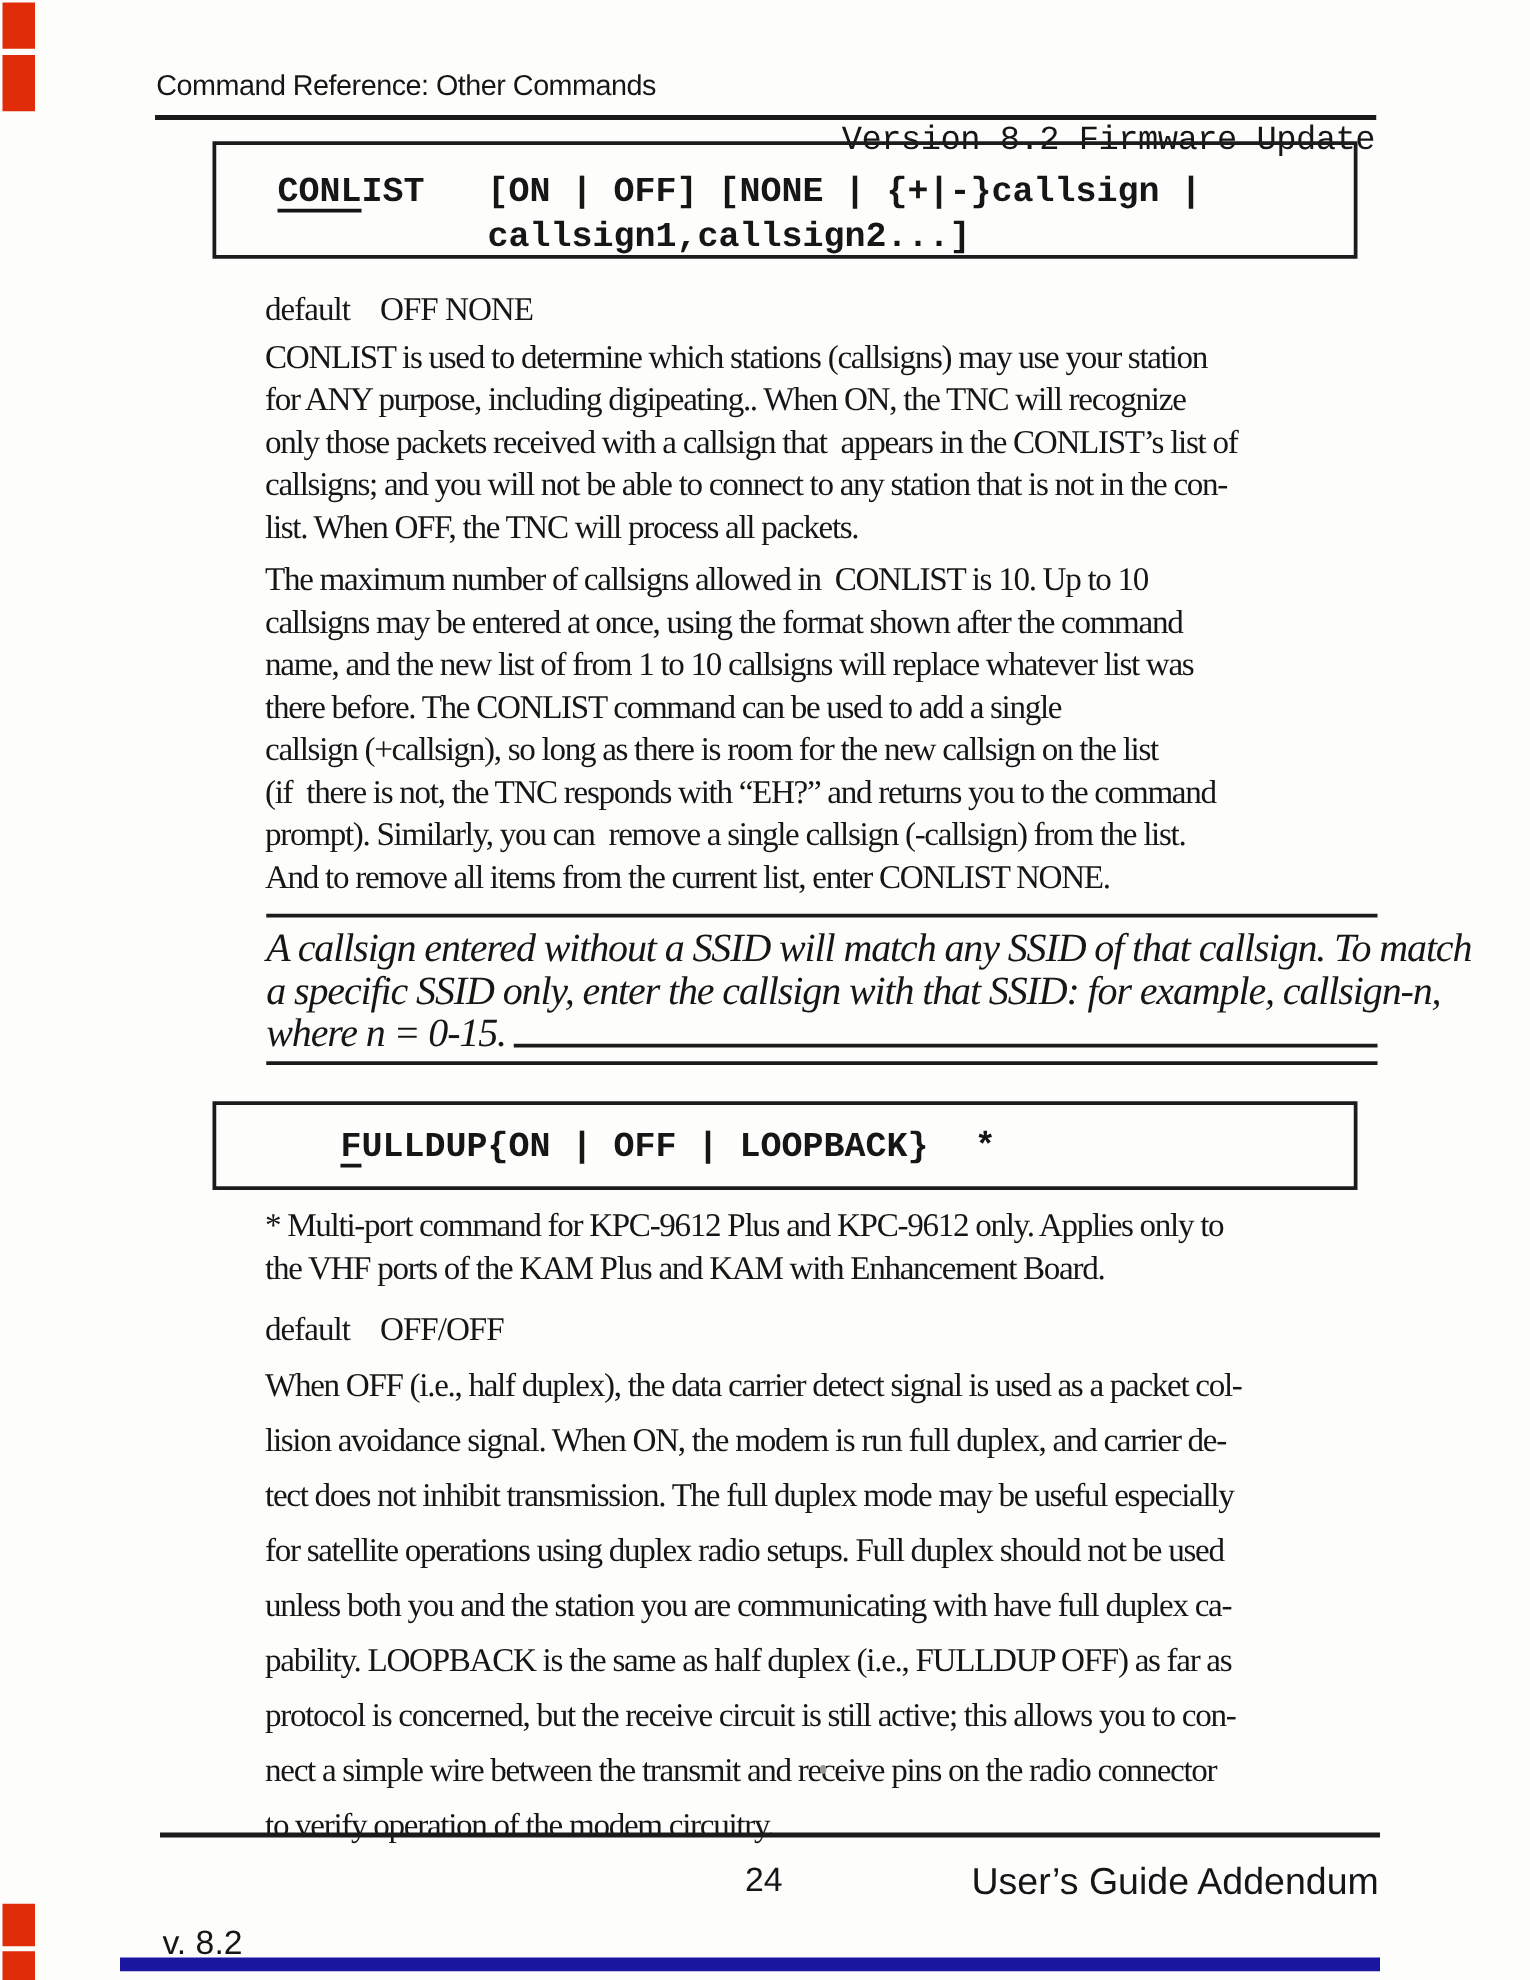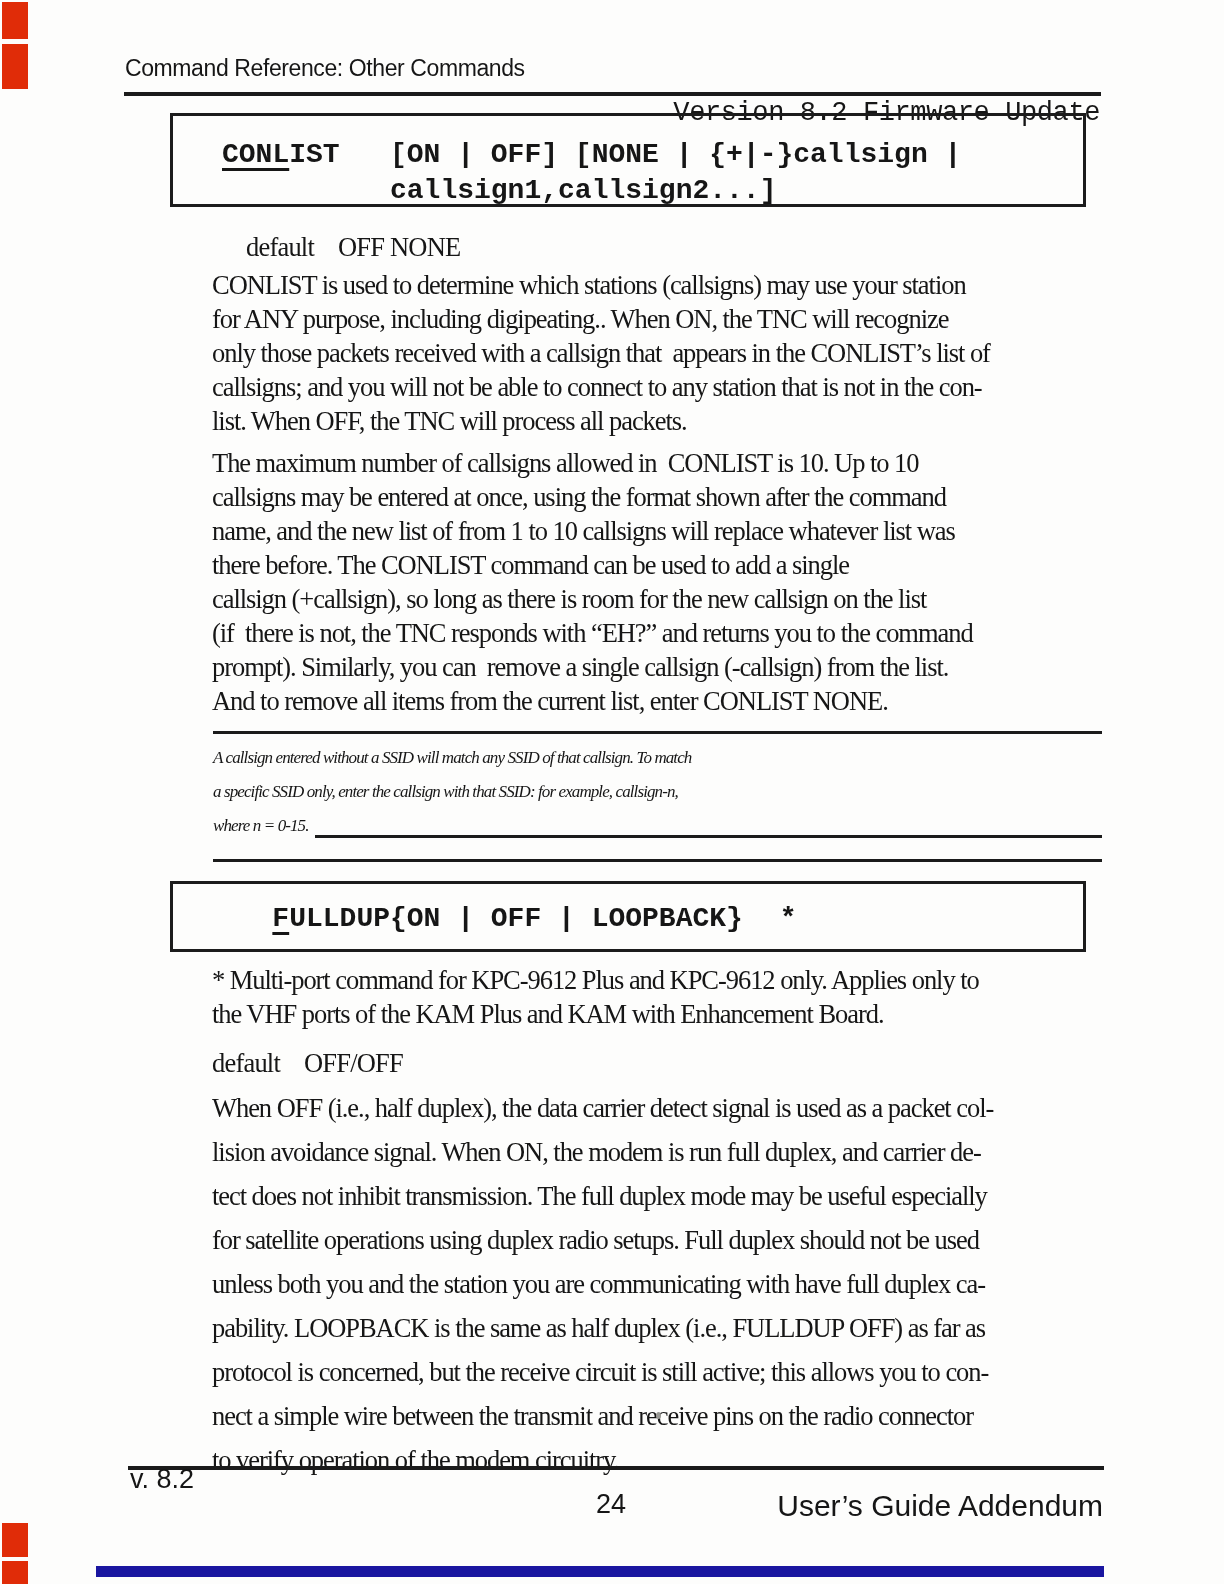--- a/index.html
+++ b/index.html
@@ -11,21 +11,21 @@
     font-family:"Liberation Serif", serif;
     color:#161616;
   }
   
   .hdr-left{position:absolute;left:125px;top:55px;
     font-family:"Liberation Sans",sans-serif;font-size:23px;letter-spacing:-0.4px;}
   .hdr-right{position:absolute;right:124px;top:55px;
     font-family:Liberation Mono, monospace;font-size:27px;letter-spacing:-0.4px;margin-top:43px;}
   .hdr-rule{position:absolute;left:124px;top:92px;width:977px;height:4px;background:#1b1b1b;}
   .ftr-rule{position:absolute;left:128px;top:1466px;width:976px;height:4px;background:#1b1b1b;}
-  .ftr-left{position:absolute;left:130px;top:1464px;
+  .ftr-left{position:absolute;left:130px;top:1539px;
     font-family:"Liberation Sans",sans-serif;font-size:27px;}
   .ftr-center{position:absolute;left:596px;top:1489px;
     font-family:"Liberation Sans",sans-serif;font-size:27px;}
   .ftr-right{position:absolute;right:121px;top:1489px;
     font-family:"Liberation Sans",sans-serif;font-size:30px;}
   
   .synbox{
     position:absolute;left:170px;width:916px;
     border:3px solid #1c1c1c;box-sizing:border-box;
     font-family:"Liberation Mono",monospace;font-weight:700;font-size:28px;
@@ -46,22 +46,22 @@
   .defrow{position:absolute;left:212px;font-size:26.5px;letter-spacing:-0.8px;line-height:34px;}
   .defrow .defval{margin-left:24px;}
   .p1{top:268px;}
   .p2{top:446px;}
   .fnote{top:963px;}
   .p3{top:1086px;line-height:44px;}
   
   .ssid-note{
     position:absolute;left:213px;top:731px;width:889px;
     border-top:3.5px solid #1b1b1b;border-bottom:3.5px solid #1b1b1b;
-    padding-top:7px;padding-bottom:16px;
-    font-style:italic;font-size:17px;letter-spacing:-0.9px;line-height:34px;
+    padding-top:7px;padding-bottom:6px;
+    font-style:italic;font-size:32px;letter-spacing:-0.9px;line-height:34px;
   }
   .ssid-note .lines{white-space:pre;}
   .ssid-lastrow{display:flex;line-height:34px;}
   .ssid-lastrow .txt{white-space:pre;}
   .ssid-lastrow .filler{flex:1;align-self:flex-end;height:0;border-bottom:3px solid #1b1b1b;margin-bottom:5px;margin-left:6px;}
   
   .mark{position:absolute;}
   .speckle{position:absolute;left:656px;top:1412px;width:5px;height:7px;background:#9a9a96;border-radius:50%;}
 </style>
 </head>
@@ -77,21 +77,21 @@
     <div class="synrow">
       <span class="kwcell"><span class="kw-u">CONL</span><span>IST</span></span>
       <span>[ON | OFF] [NONE | {+|-}callsign |</span>
     </div>
     <div class="synrow">
       <span class="kwcell"></span>
       <span>callsign1,callsign2...]</span>
     </div>
   </div>
 
-  <div class="defrow" style="top:230px;margin-left:34px;">
+  <div class="defrow" style="top:230px;">
     <span>default</span><span class="defval">OFF  NONE</span>
   </div>
 
   <div class="body-text p1">CONLIST is used to determine which stations (callsigns) may use your station
 for ANY purpose, including digipeating.. When ON, the TNC will recognize
 only those packets received with a callsign that  appears in the CONLIST’s list of
 callsigns; and you will not be able to connect to any station that is not in the con-
 list. When OFF, the TNC will process all packets.</div>
   <div class="body-text p2">The maximum number of callsigns allowed in  CONLIST is 10. Up to 10
 callsigns may be entered at once, using the format shown after the command

